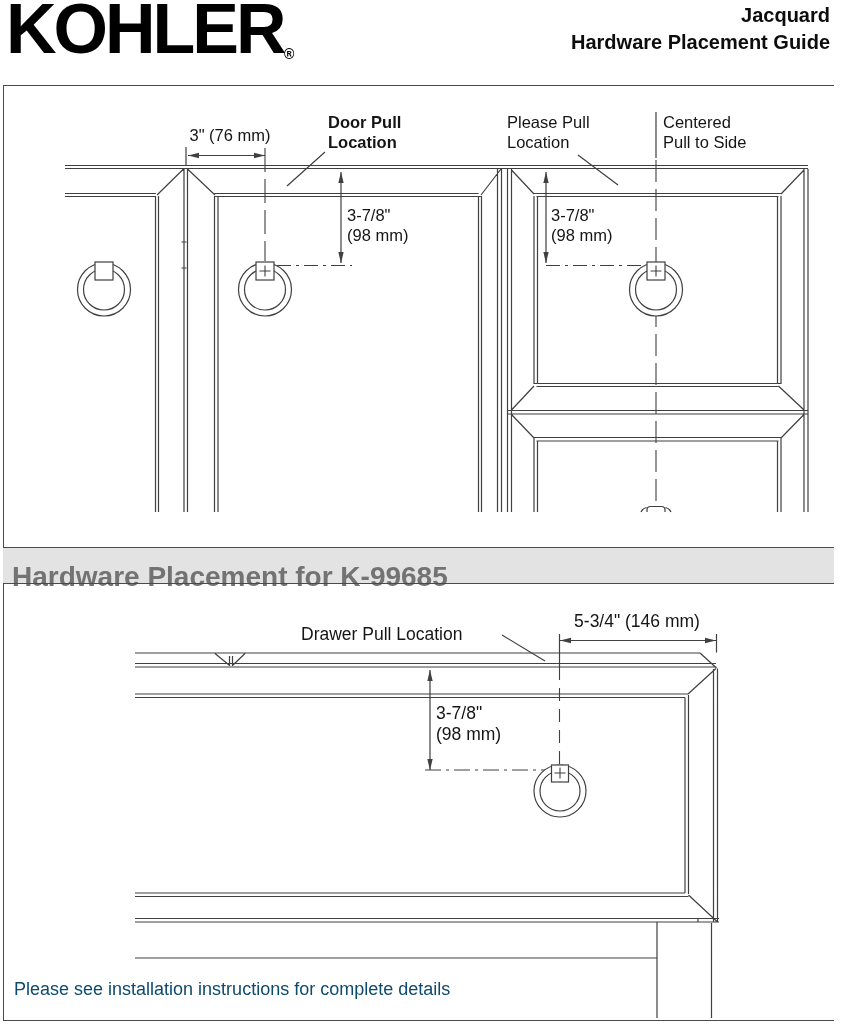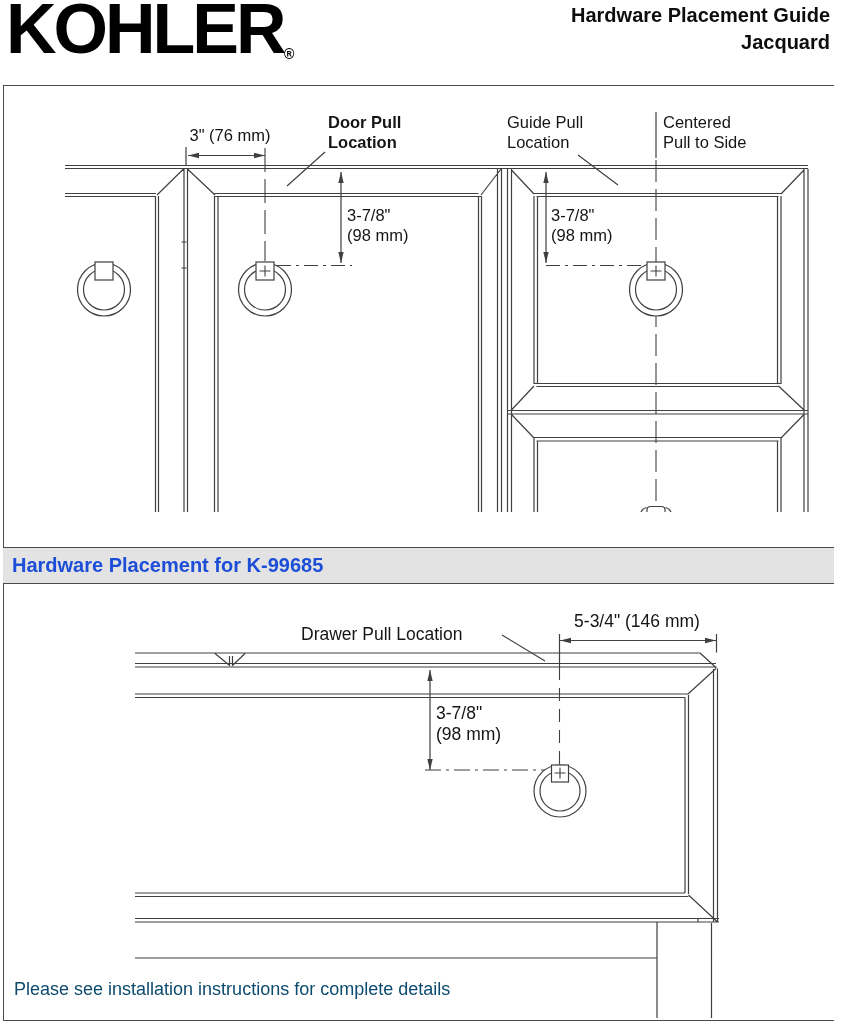--- a/index.html
+++ b/index.html
@@ -8,43 +8,43 @@
   
   .logo{position:absolute;left:6px;top:-10px;font-size:70px;line-height:78px;
         font-weight:bold;letter-spacing:-3px;color:#000;}
   .logo-reg{position:absolute;left:284px;top:46px;font-size:14px;font-weight:bold;letter-spacing:0;color:#000;}
   .hdr-titles{position:absolute;right:4px;top:2px;text-align:right;font-weight:bold;
               font-size:20px;line-height:27px;color:#0d0d0d;}
   
   .box1{position:absolute;left:3px;top:85px;width:834px;height:461px;border:1.5px solid var(--border,#4a4a4a);}
   .box2{position:absolute;left:3px;top:583px;width:834px;height:436px;border:1.5px solid var(--border,#4a4a4a);}
   .banner{position:absolute;left:3px;top:548px;width:840px;height:35px;background:var(--banner-bg,#e3e3e3);}
-  .banner-text{position:absolute;left:9px;top:6px;font-size:20px;font-weight:bold;color:#1d4ed8;}
+  .banner-text{position:absolute;left:9px;top:13px;font-size:28px;font-weight:bold;color:#737373;}
   
   svg.art{position:absolute;left:0;top:0;}
   .ln{stroke:var(--line,#404040);fill:none;stroke-width:1.2px;}
   .lnthin{stroke:var(--line,#404040);fill:none;stroke-width:1.1px;}
   .fw{fill:#ffffff;stroke:var(--line,#404040);stroke-width:1.2px;}
   .ar{fill:var(--line,#404040);stroke:none;}
   
   .lbl{position:absolute;font-size:16.5px;line-height:19.5px;color:#151515;white-space:nowrap;}
   .lbl2{position:absolute;font-size:17.5px;line-height:20.5px;color:#151515;white-space:nowrap;}
   .footer-note{position:absolute;left:14px;top:979px;font-size:18px;color:#0c4a6e;}
 </style>
 </head>
 <body>
 
 <div class="page">
 
   <div>
     <div class="logo">KOHLER</div>
     <div class="logo-reg">®</div>
     <div class="hdr-titles">
+      <div>Jacquard</div>
       <div>Hardware Placement Guide</div>
-      <div>Jacquard</div>
     </div>
   </div>
 
   <div class="box1"></div>
   <div class="banner">
     <div class="banner-text">Hardware Placement for K-99685</div>
   </div>
   <div class="box2"></div>
 
   <svg class="art" width="846" height="1024" viewBox="0 0 846 1024">
@@ -151,21 +151,21 @@
   </svg>
 
   <div class="lbl" style="left:160px;top:126px;width:140px;text-align:center;">3" (76 mm)</div>
 
   <div class="lbl" style="left:328px;top:113px;font-weight:bold;">
     <div>Door Pull</div>
     <div>Location</div>
   </div>
 
   <div class="lbl" style="left:507px;top:113px;">
-    <div>Guide Pull</div>
+    <div>Please Pull</div>
     <div>Location</div>
   </div>
 
   <div class="lbl" style="left:663px;top:113px;">
     <div>Centered</div>
     <div>Pull to Side</div>
   </div>
 
   <div class="lbl" style="left:347px;top:206px;">
     <div>3-7/8"</div>

